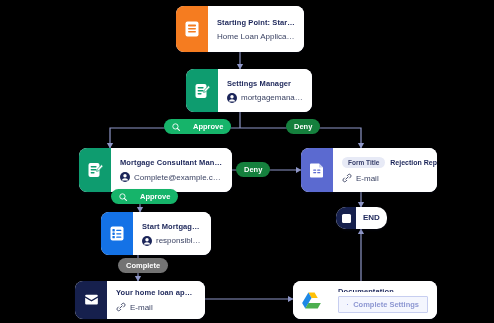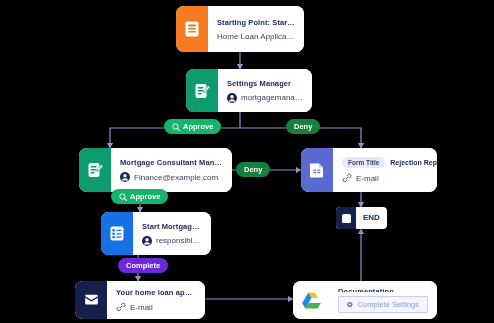--- a/index.html
+++ b/index.html
@@ -76,40 +76,40 @@
   .ic-indigo { background: #5b6ad0; }
   .ic-blue   { background: #1472e6; }
   .ic-navy   { background: #16204d; }
   .ic-white  { background: #ffffff; }
 
   
   .badge {
     position: absolute;
     display: flex;
     align-items: center;
-    gap: 3px;
+    gap: 13px;
     padding: 3px 8px;
     border-radius: 999px;
     font-size: 7.5px;
     font-weight: bold;
     color: #ffffff;
     white-space: nowrap;
     box-shadow: 0 1px 2px rgba(0,0,0,0.25);
   }
   .badge-approve { background: #16b46a; }
   .badge-deny    { background: #15803d; }
-  .badge-complete{ background: #6d28d9; }
+  .badge-complete{ background: #737373; }
 
   
   .endnode {
     position: absolute;
     display: flex;
     align-items: center;
     background: #ffffff;
-    border-radius: 4px;
+    border-radius: 10px;
     box-shadow: 0 1px 3px rgba(10,15,40,0.4);
     overflow: hidden;
   }
   .endnode .sq {
     width: 20px; height: 22px;
     background: #16204d;
     display: flex; align-items: center; justify-content: center;
   }
   .endnode .sq i {
     display: block; width: 9px; height: 9px;
@@ -144,21 +144,21 @@
   
   .settings-btn {
     display: flex;
     align-items: center;
     gap: 5px;
     border: 1px solid #c7cef0;
     background: #f4f6fe;
     border-radius: 1px;
     padding: 3px 8px;
     font-size: 7.5px;
-    font-weight: normal;
+    font-weight: bold;
     color: #8d97d2;
     white-space: nowrap;
   }
 
   .avatar-ic { flex: 0 0 auto; }
   .link-ic   { flex: 0 0 auto; }
 </style>
 </head>
 <body>
 
@@ -257,21 +257,21 @@
       </svg>
     </div>
     <div class="body">
       <div class="title">Mortgage Consultant Manager</div>
       <div class="subrow">
         <svg class="avatar-ic" width="10" height="10" viewBox="0 0 10 10">
           <circle cx="5" cy="5" r="5" fill="#1b2559"></circle>
           <circle cx="5" cy="3.8" r="1.7" fill="#ffffff"></circle>
           <path d="M1.6 8.6 A3.6 3.6 0 0 1 8.4 8.6 z" fill="#ffffff"></path>
         </svg>
-        <span class="sub-text">Finance@example.com</span>
+        <span class="sub-text">Complete@example.com</span>
       </div>
     </div>
   </div>
 
   <div class="badge badge-deny" style="left:236px; top:162px;">
     <span>Deny</span>
   </div>
 
   <div class="node" style="left:301px; top:148px; width:136px; height:44px;">
     <div class="iconbox ic-indigo">

